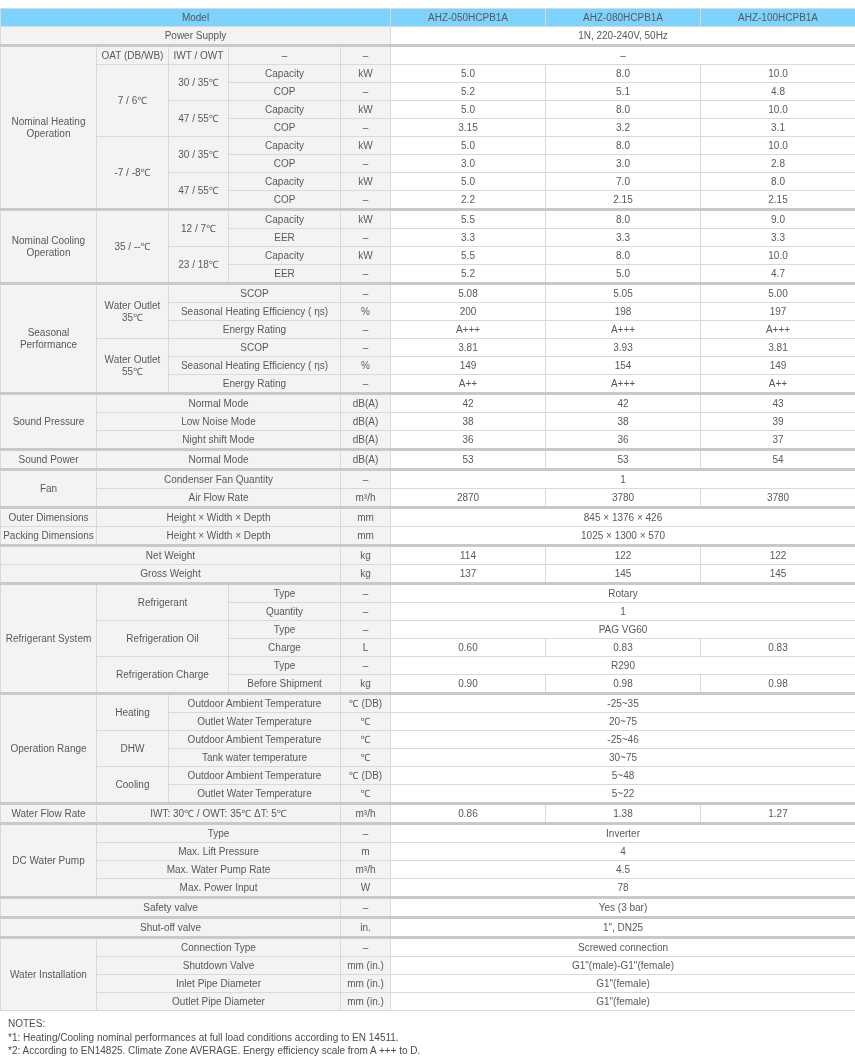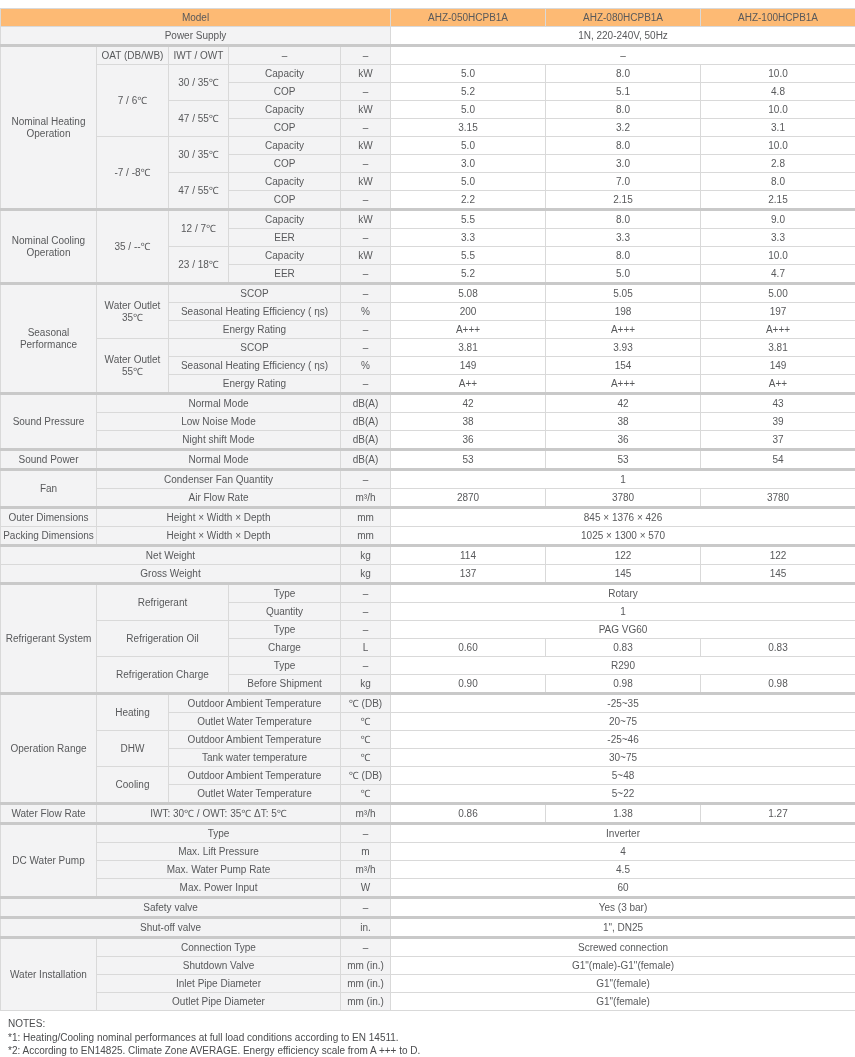--- a/index.html
+++ b/index.html
@@ -14,21 +14,21 @@
     text-align:center;
     vertical-align:middle;
     height:17px;
     padding:0 1px;
     line-height:1.12;
     overflow:hidden;
   }
   td.l, td.u { background:#f3f3f4; }
   td.v { background:#ffffff; }
   td.h, td.hl {
-    background:#fdba74;
+    background:#7dd3fc;
     color:#f7f7f7;
     font-size:10.5px;
     height:20px;
     border:0;
     border-bottom:2px solid #ffffff;
   }
   td.h { border-left:2px solid #ffffff; }
   tr.sec td { border-top:3px solid #c9c9c9; }
 
   .notes { padding:6px 8px 10px 8px; }
@@ -373,21 +373,21 @@
           <td class="v" colspan="3">4</td>
         </tr>
         <tr>
           <td class="l" colspan="3">Max. Water Pump Rate</td>
           <td class="u">m³/h</td>
           <td class="v" colspan="3">4.5</td>
         </tr>
         <tr>
           <td class="l" colspan="3">Max. Power Input</td>
           <td class="u">W</td>
-          <td class="v" colspan="3">60</td>
+          <td class="v" colspan="3">78</td>
         </tr>
         <tr class="sec">
           <td class="l" colspan="4">Safety valve</td>
           <td class="u">–</td>
           <td class="v" colspan="3">Yes (3 bar)</td>
         </tr>
         <tr class="sec">
           <td class="l" colspan="4">Shut-off valve</td>
           <td class="u">in.</td>
           <td class="v" colspan="3">1", DN25</td>

